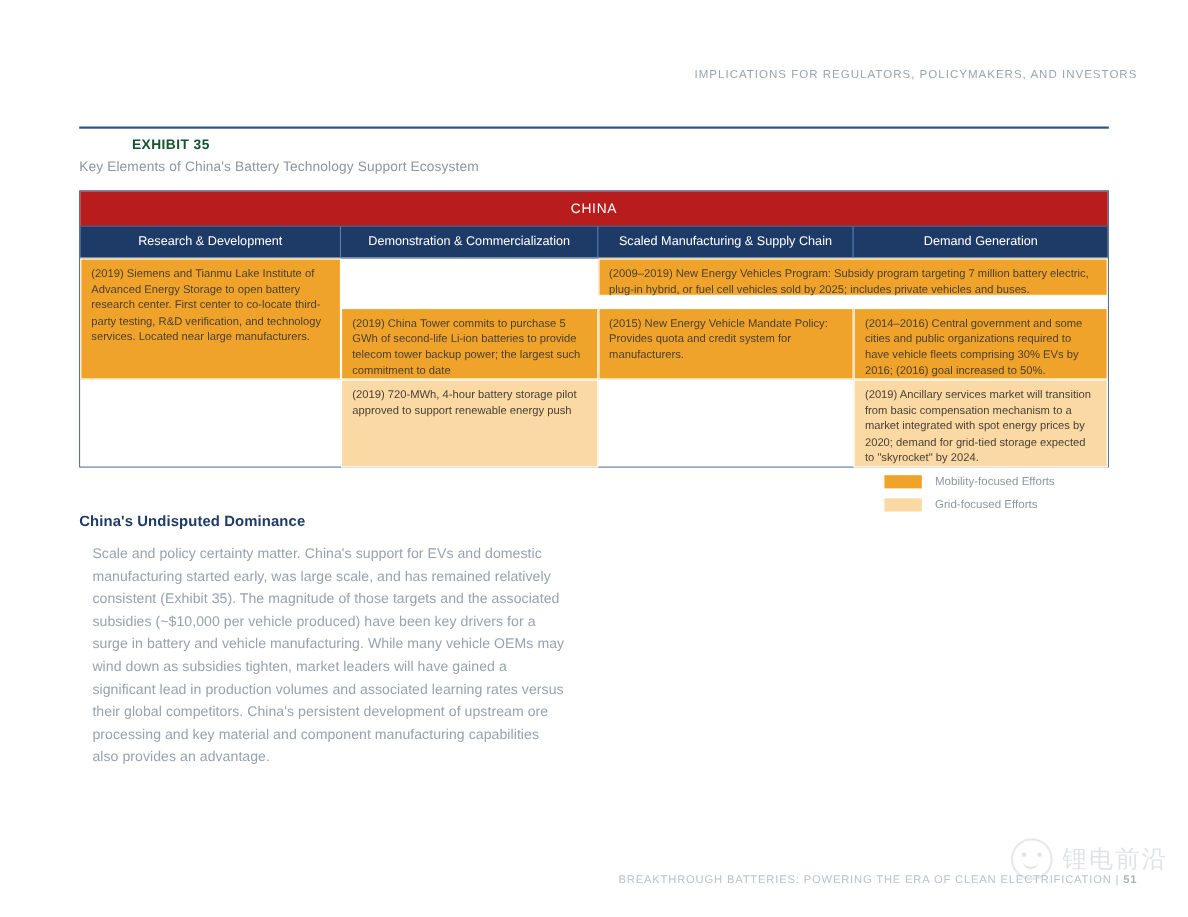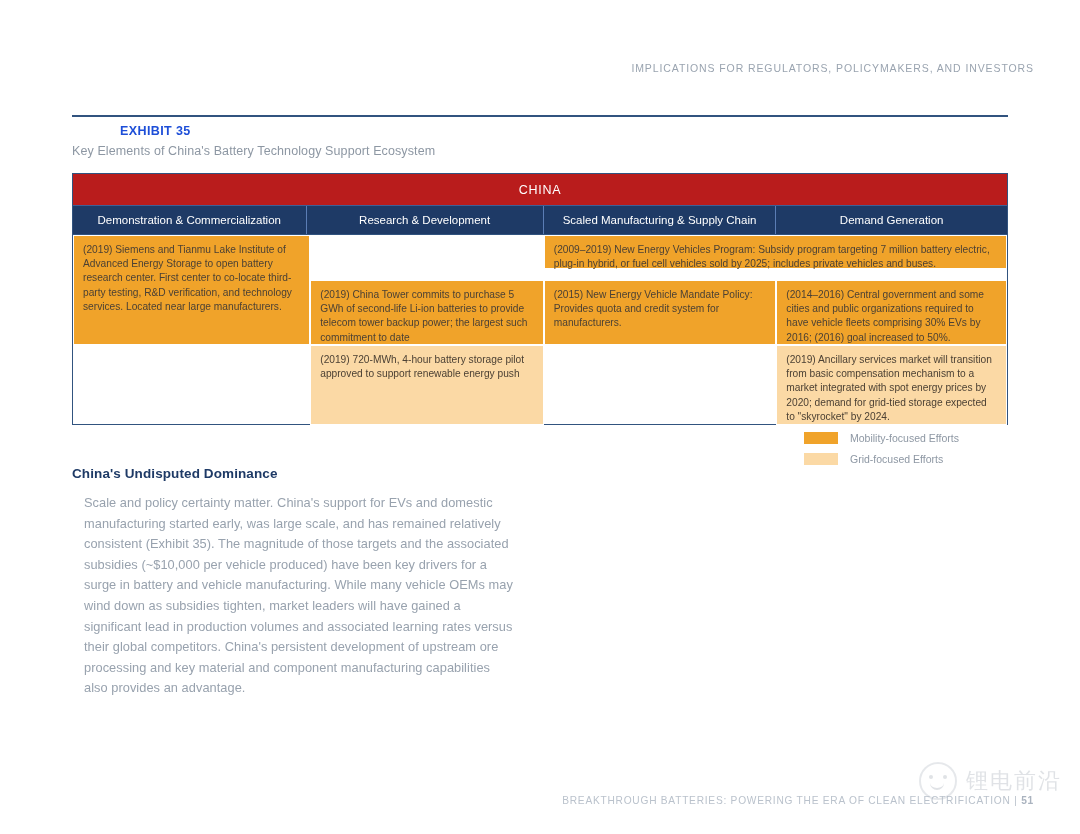--- a/index.html
+++ b/index.html
@@ -36,21 +36,21 @@
     height: 2px;
     background: #31537f;
   }
   .exhibit-label {
     position: absolute;
     left: 72px;
     top: 124px;
     font-size: 12.5px;
     font-weight: bold;
     letter-spacing: 0.4px;
-    color: #1d4ed8;
+    color: #14532d;
     padding-left: 48px;
   }
   .exhibit-title {
     position: absolute;
     left: 72px;
     top: 144px;
     font-size: 12.5px;
     color: #8d97a3;
     letter-spacing: 0.1px;
   }
@@ -234,22 +234,22 @@
 
 <div class="exhibit-rule"></div>
 <div class="exhibit-label">EXHIBIT 35</div>
 <div class="exhibit-title">Key Elements of China's Battery Technology Support Ecosystem</div>
 
 <div class="exhibit-table">
 
   <div class="table-title-bar">CHINA</div>
 
   <div class="col-head-row">
+    <div class="col-head c1">Research &amp; Development</div>
     <div class="col-head c2">Demonstration &amp; Commercialization</div>
-    <div class="col-head c1">Research &amp; Development</div>
     <div class="col-head c3">Scaled Manufacturing &amp; Supply Chain</div>
     <div class="col-head c4">Demand Generation</div>
   </div>
 
   <div class="table-body">
 
     <div class="cellbox mobility" style="left:0; top:0; width:25.4%; height:110px;">(2019) Siemens and Tianmu Lake Institute of Advanced Energy Storage to open battery research center. First center to co-locate third-party testing, R&amp;D verification, and technology services. Located near large manufacturers.</div>
 
     <div class="cellbox mobility" style="left:50.4%; top:0; width:49.6%; height:34px;">(2009–2019) New Energy Vehicles Program: Subsidy program targeting 7 million battery electric, plug-in hybrid, or fuel cell vehicles sold by 2025; includes private vehicles and buses.</div>
 

